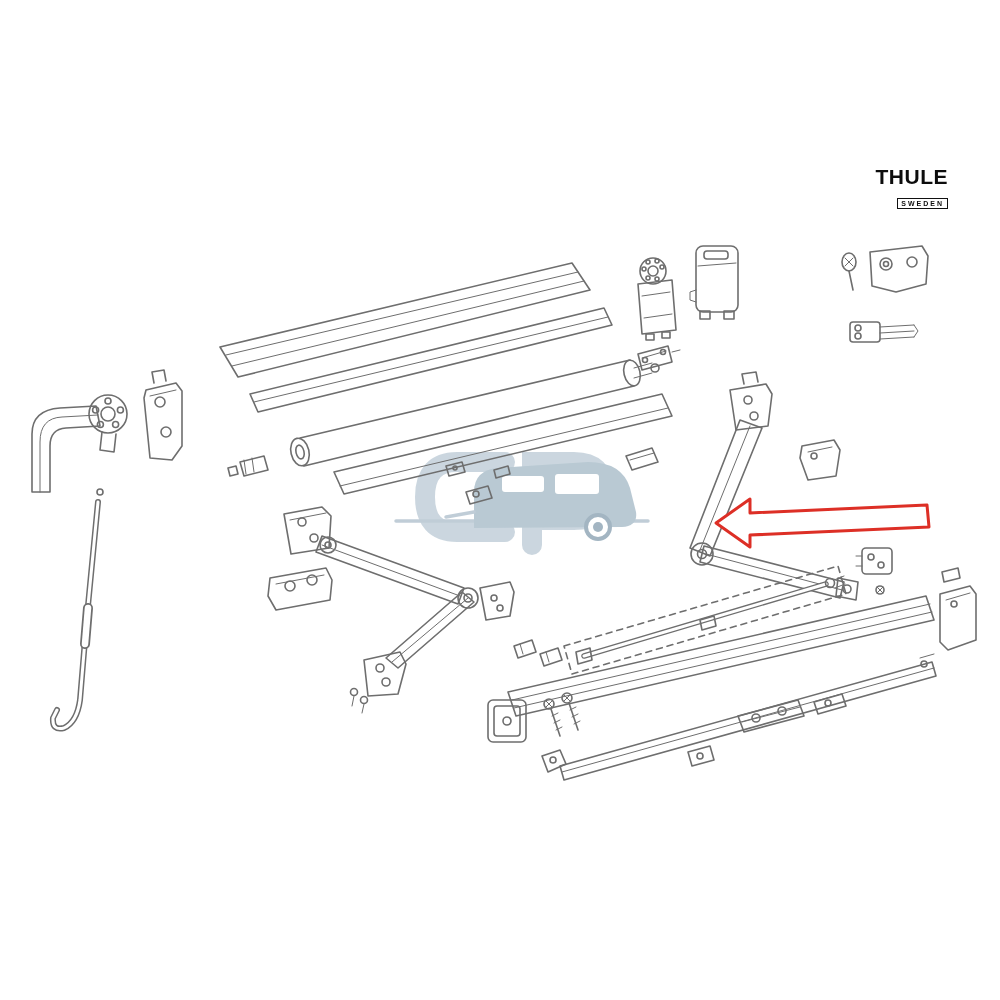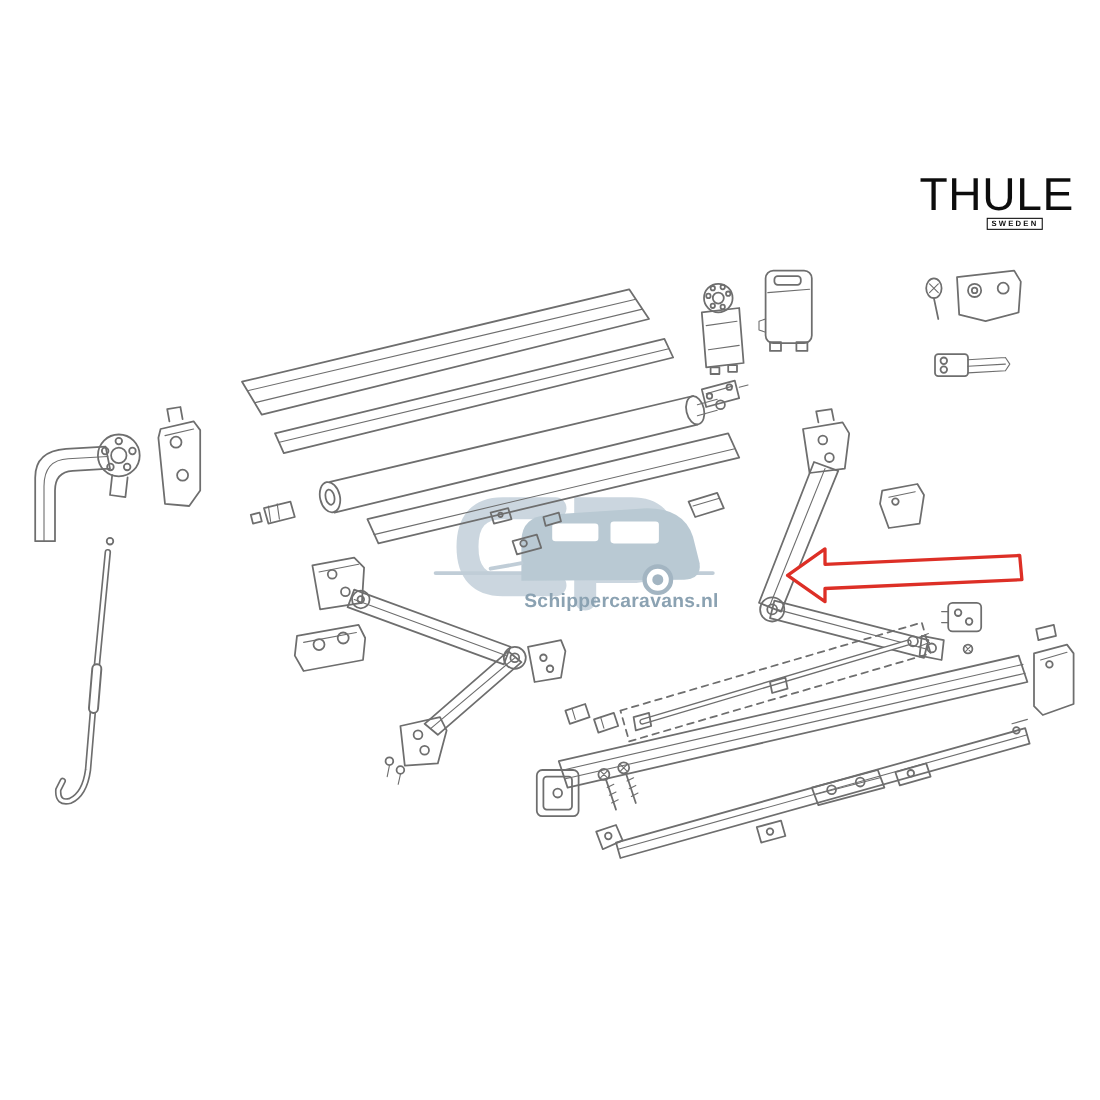--- a/index.html
+++ b/index.html
@@ -18,21 +18,21 @@
   
   .wm{opacity:.85;}
   .wm .wm-thick{stroke:#c3d0da;stroke-width:20;fill:none;stroke-linecap:round;}
   .wm .wm-body{fill:#adc0cc;stroke:none;}
   .wm .wm-white{fill:#ffffff;stroke:none;}
   .wm .wm-line{stroke:#b6c5d1;stroke-width:3.5;fill:none;stroke-linecap:round;}
   .wm .wm-wheel{fill:#ffffff;stroke:#93a9b8;stroke-width:4;}
   .wm .wm-hub{fill:#93a9b8;stroke:none;}
   
   .logo{position:absolute;left:836px;top:162px;width:112px;text-align:right;color:#0d0d0d;}
-  .logo-word{font-weight:400;font-size:42px;line-height:30px;letter-spacing:.5px;
+  .logo-word{font-weight:700;font-size:21px;line-height:30px;letter-spacing:.5px;
              font-family:"Liberation Sans",sans-serif;}
   .logo-sub{display:inline-block;border:1.5px solid #111;font-size:7px;line-height:9px;
             letter-spacing:2px;padding:0 3px;font-weight:700;}
   
   .wm-text{position:absolute;left:420px;top:536px;width:290px;text-align:center;
            font-weight:bold;font-size:17.5px;color:#8ba2b2;letter-spacing:.3px;}
 </style>
 </head>
 <body>
 
@@ -289,15 +289,14 @@
     <g>
       <polygon points="716,523 750,499 750,513 927,505 929,527 750,535 750,547" fill="#ffffff" stroke="#dd2f26" stroke-width="3" stroke-linejoin="round"></polygon>
     </g>
   </svg>
 
   <div class="logo">
     <div class="logo-word">THULE</div>
     <span class="logo-sub">SWEDEN</span>
   </div>
 
-  <div class="wm-text">Schippercaravans.nl</div>
 
 </div>
 
 </body></html>

